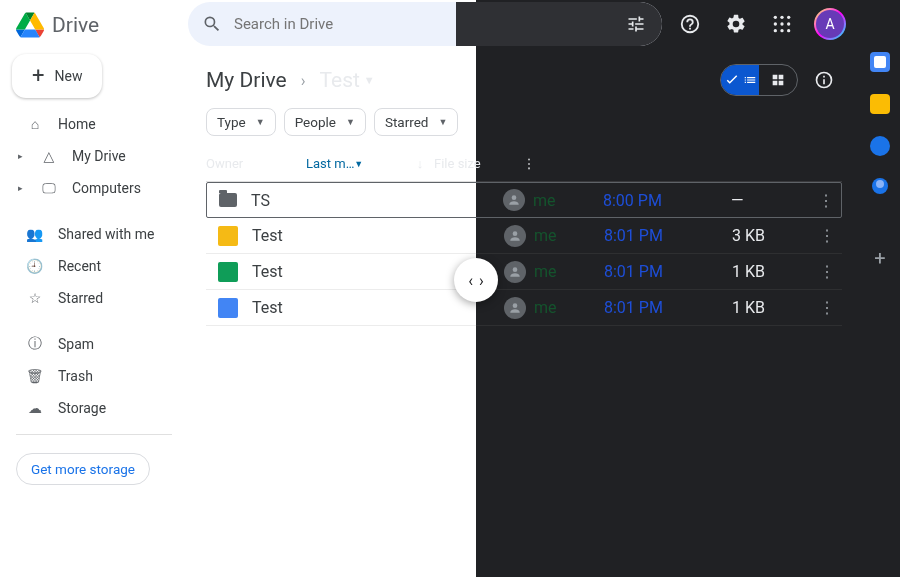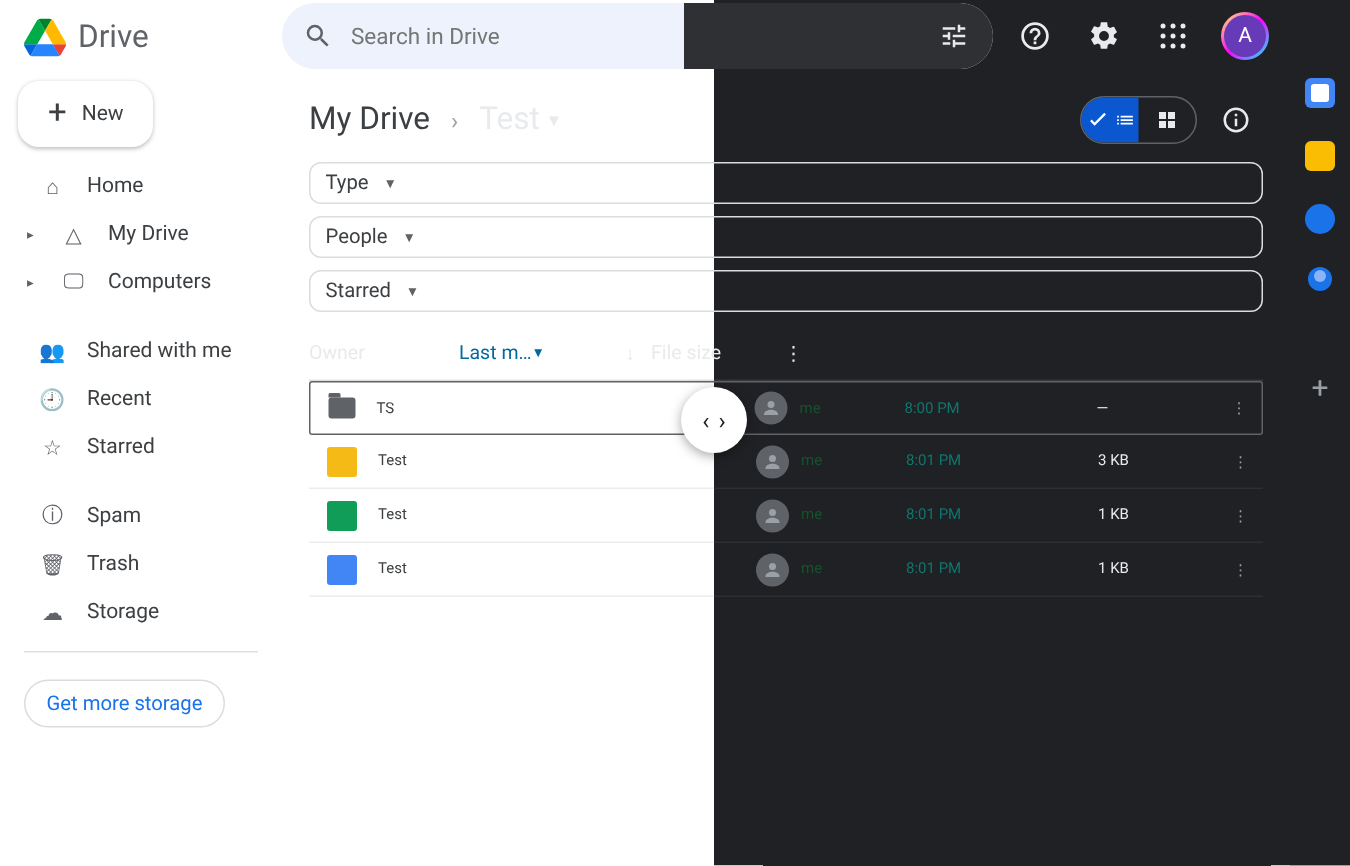--- a/index.html
+++ b/index.html
@@ -38,44 +38,44 @@
 .content { padding: 10px 18px 0; position: relative; z-index: 1; }
 .crumbs { display: flex; align-items: center; gap: 14px; font-size: 21px; color: #e8eaed; height: 44px; }
 .crumbs .light { color: #3c4043; }
 .crumbs .sep { color: #9aa0a6; font-size: 16px; }
 .crumbs .caret { font-size: 11px; margin-left: 4px; }
 .view-ctrl { margin-left: auto; display: flex; align-items: center; gap: 8px; }
 .seg { display: flex; border: 1px solid #5f6368; border-radius: 20px; overflow: hidden; }
 .seg div { width: 38px; height: 30px; display: flex; align-items: center; justify-content: center; color: #e8eaed; cursor: pointer; }
 .seg .active { background: #0b57d0; }
 
-.chips { display: flex; gap: 8px; margin: 6px 0 10px; flex-direction: column; }
+.chips { display: flex; gap: 8px; margin: 6px 0 10px; }
 .chip { border: 1px solid #dadce0; border-radius: 8px; padding: 5px 10px; display: flex; align-items: center; gap: 10px; font-size: 13.5px; color: #3c4043; cursor: pointer; }
 .chip .ar { font-size: 9px; color: #5f6368; }
 
 .thead { display: flex; align-items: center; height: 36px; font-size: 13px; border-bottom: 1px solid rgba(128,128,128,.25); }
 .col-name { flex: 1; padding-left: 4px; color: #3c4043; }
 .col-owner { width: 100px; color: #e8eaed; }
 .col-mod { width: 100px; color: #0369a1; display:flex; align-items:center; gap:0;}
 .col-sort { width: 28px; color: #e8eaed; text-align:center;}
 .col-size { width: 80px; color: #e8eaed; }
 .col-more { width: 30px; color: #e8eaed; text-align: center; }
 
-.row { display: flex; align-items: center; height: 36px; border-bottom: 1px solid rgba(128,128,128,.15); font-size: 10px; }
+.row { display: flex; align-items: center; height: 36px; border-bottom: 1px solid rgba(128,128,128,.15); font-size: 16px; }
 .row.sel { border: 1px solid #5f6368; border-radius: 2px; }
 .cell-name { flex: 1; display: flex; align-items: center; gap: 14px; padding-left: 12px; color: #3c4043; }
 .ficon { width: 20px; height: 20px; display: flex; align-items: center; justify-content: center; border-radius: 2px; font-size: 12px; color: #fff; }
 .ficon.folder { background: #5f6368; width:18px; height:14px; border-radius:2px; position:relative;}
 .ficon.folder::before { content:""; position:absolute; top:-3px; left:0; width:8px; height:3px; background:#5f6368; border-radius:1px 1px 0 0;}
 .ficon.slides { background: #f5ba15; }
 .ficon.sheets { background: #0f9d58; }
 .ficon.docs { background: #4285f4; }
 .cell-owner { width: 100px; display: flex; align-items: center; gap: 8px; color: #14532d; }
 .own-av { width: 22px; height: 22px; border-radius: 50%; background: #5f6368; display:flex; align-items:center; justify-content:center; color:#9aa0a6;}
-.cell-mod { width: 128px; color: #0f766e; }
+.cell-mod { width: 128px; color: #1d4ed8; }
 .cell-size { width: 80px; color: #e8eaed; }
 .cell-more { width: 30px; color: #9aa0a6; text-align: center; cursor: pointer; }
 
 
 .slider { position: absolute; left: 454px; top: 258px; width: 44px; height: 44px; border-radius: 50%; background: #fff; box-shadow: 0 2px 8px rgba(0,0,0,.35); display: flex; align-items: center; justify-content: center; gap: 6px; z-index: 5; cursor: grab; color:#202124; font-size:16px;}
 
 
 .rail { width: 40px; background: #202124; display: flex; flex-direction: column; align-items: center; padding-top: 52px; gap: 22px; z-index:2; }
 .rail .chip-ic { width: 20px; height: 20px; border-radius: 4px; }
 .rail .cal { background: #4285f4; position:relative; }

